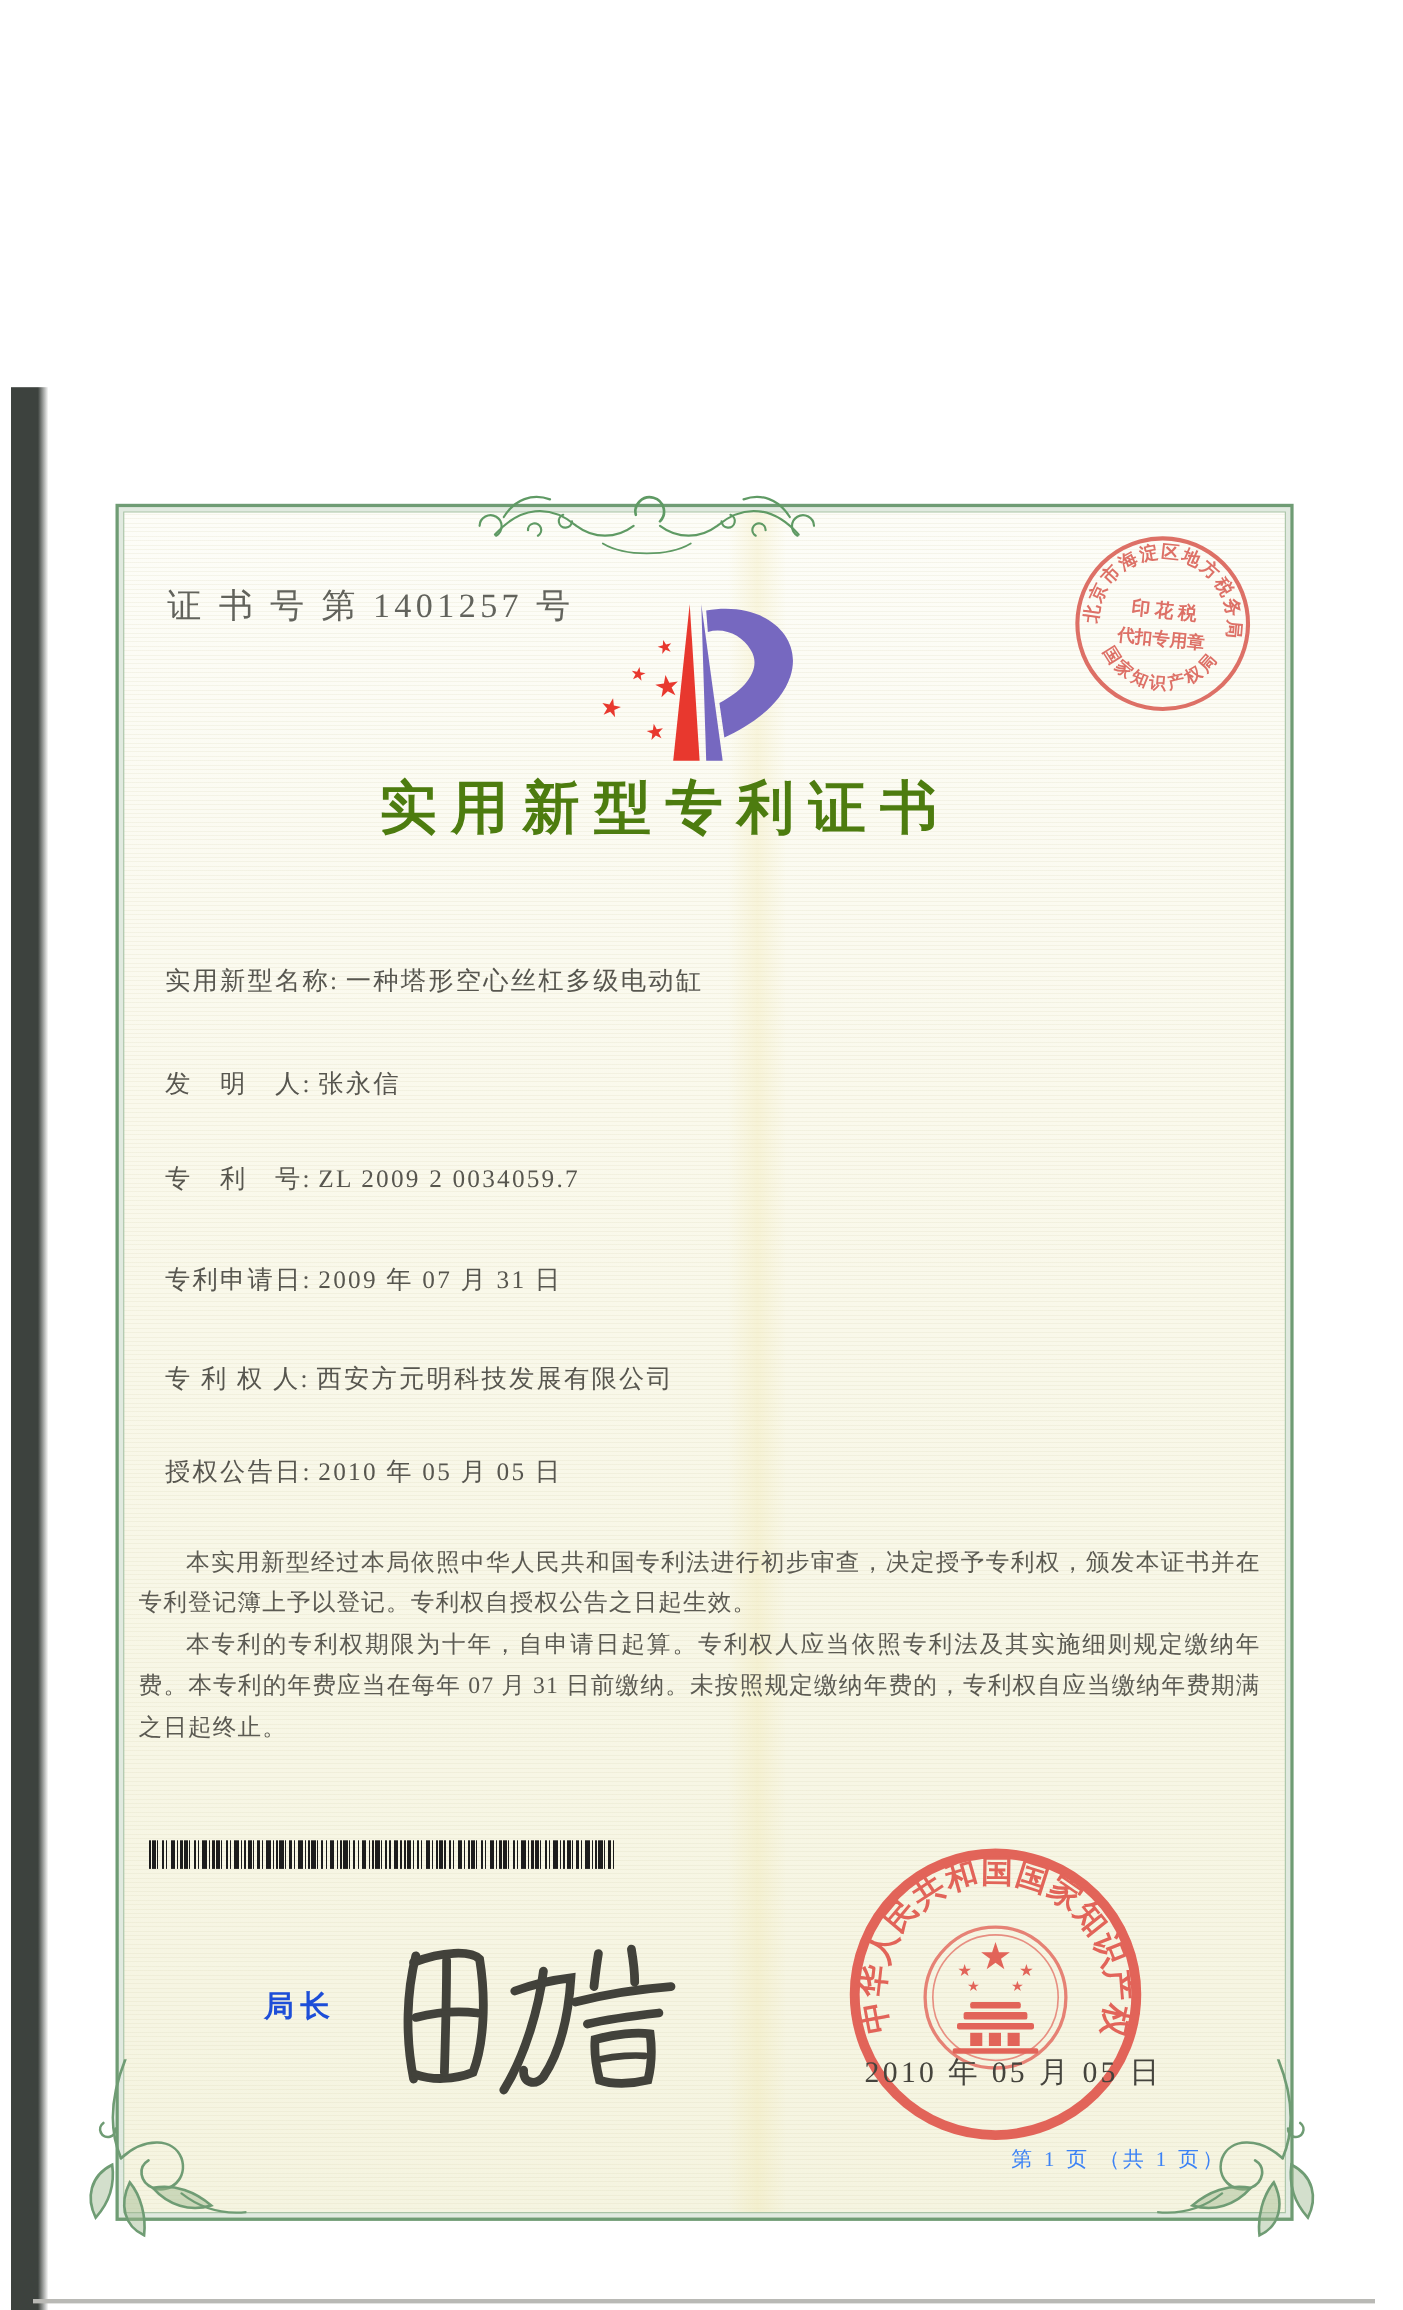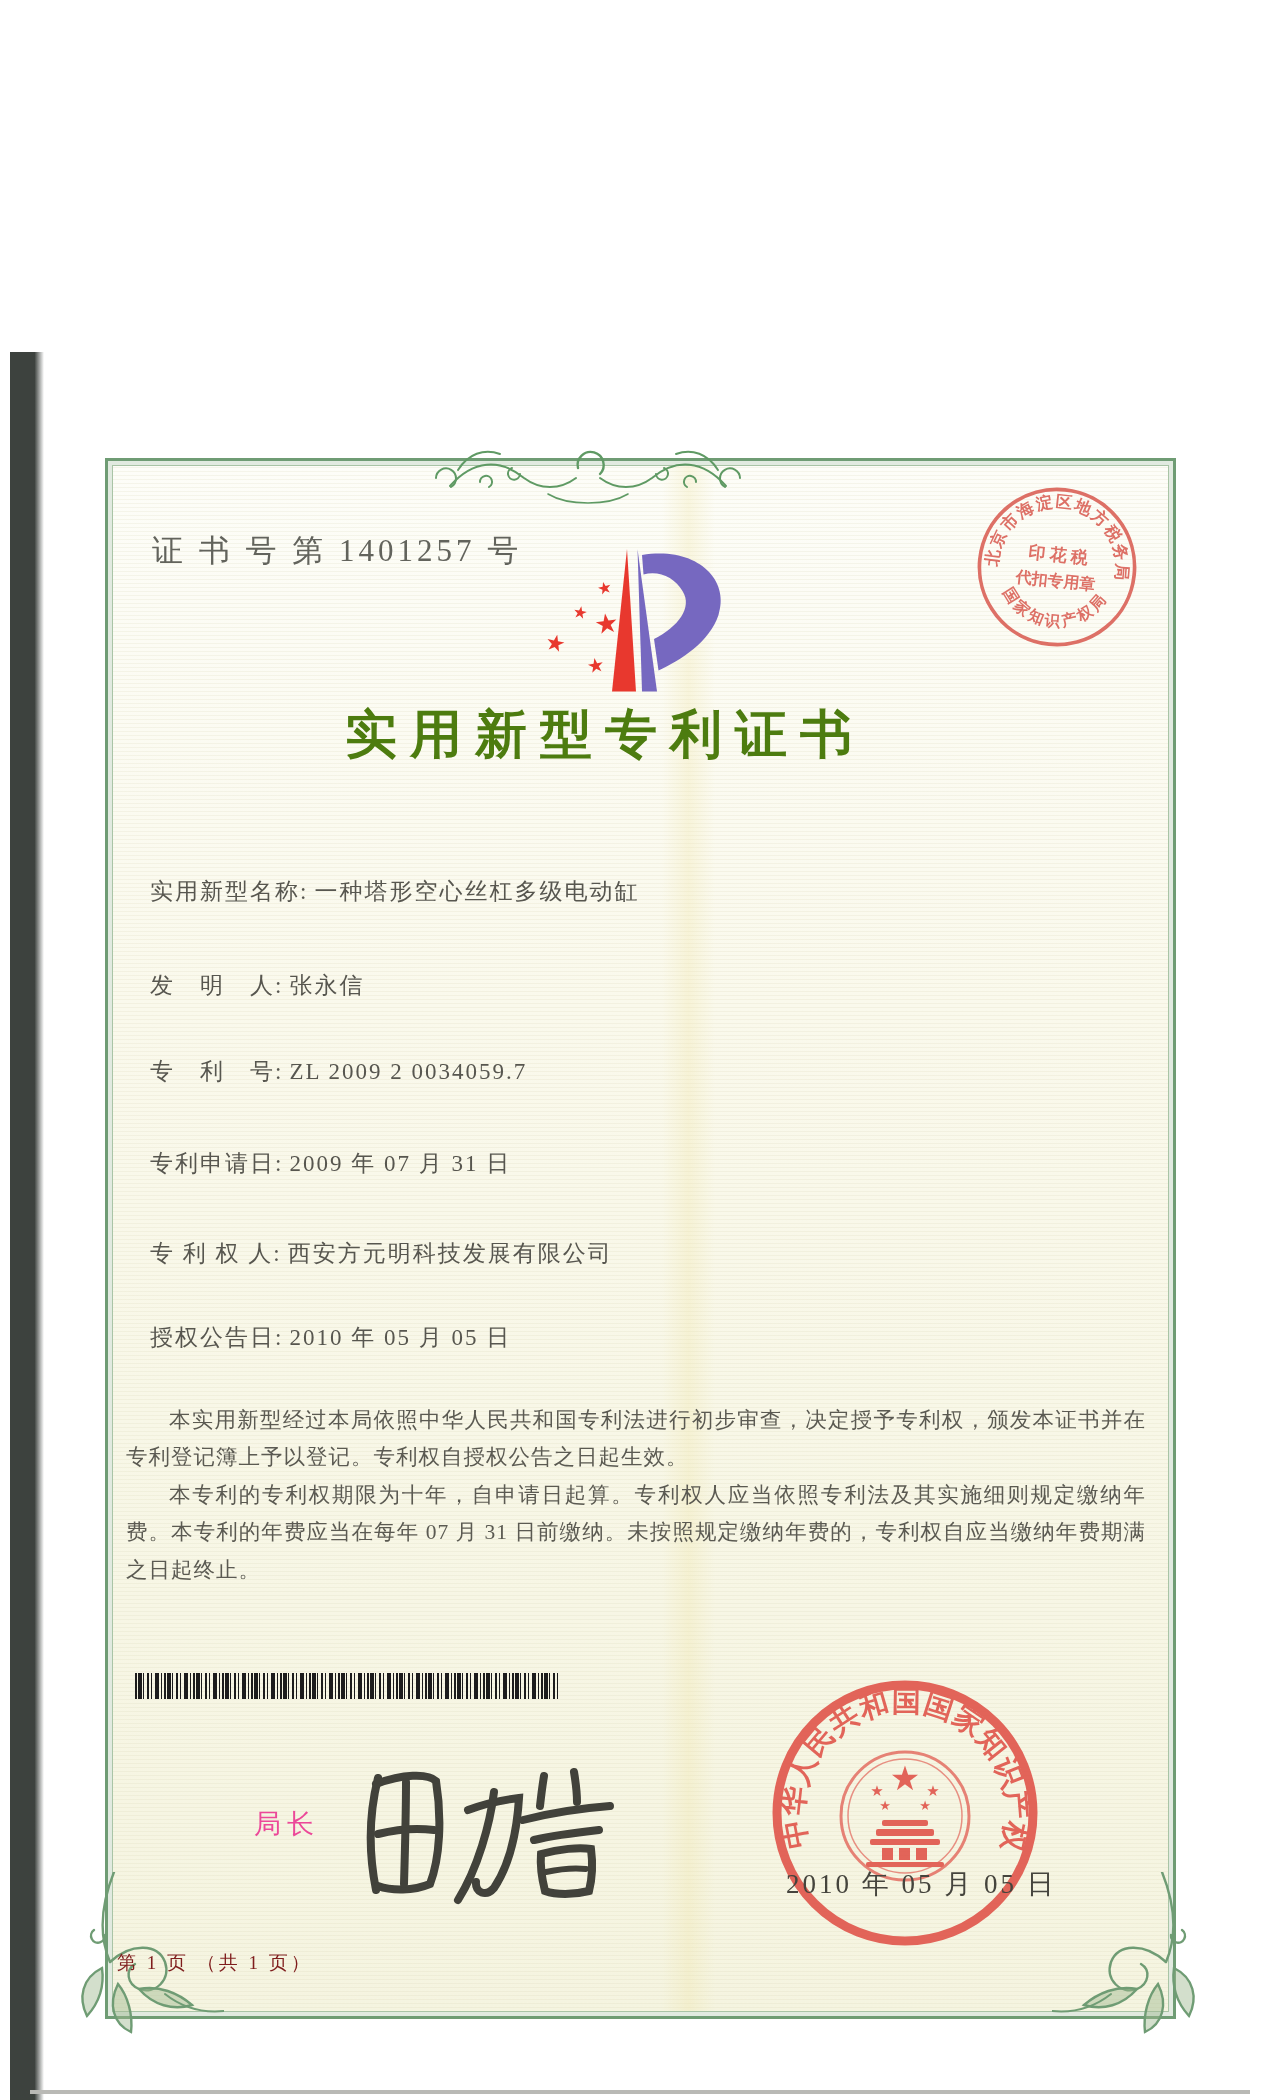--- a/index.html
+++ b/index.html
@@ -38,31 +38,31 @@
   .barcode{left:135px;top:1673px;width:425px;height:26px;
     background-image:repeating-linear-gradient(90deg,
       #1c1c1c 0 2px, transparent 2px 3px,
       #1c1c1c 3px 7px, transparent 7px 8px,
       #1c1c1c 8px 9px, transparent 9px 12px,
       #1c1c1c 12px 14px, transparent 14px 16px,
       #1c1c1c 16px 17px, transparent 17px 20px,
       #1c1c1c 20px 24px, transparent 24px 26px,
       #1c1c1c 26px 27px, transparent 27px 29px);}
 
-  .director-label{left:254px;top:1806px;font-size:27px;letter-spacing:6px;color:#ec4899;}
+  .director-label{left:240px;top:1806px;font-size:27px;letter-spacing:6px;color:#1d4ed8;font-weight:bold;}
   .sig-svg{left:318px;top:1738px;}
   .sig-name-hidden{left:318px;top:1738px;width:1px;height:1px;overflow:hidden;opacity:0;}
 
   .seal-svg{left:770px;top:1678px;}
   .seal-date{left:786px;top:1866px;font-size:27px;letter-spacing:3px;color:#45443d;white-space:nowrap;}
 
   .stamp-svg{left:972px;top:482px;transform:rotate(6deg);}
 
-  .footer{left:105px;top:1950px;width:1010px;text-align:left;
-    font-size:19px;letter-spacing:3px;color:#7f1d1d;padding-left:12px;}
+  .footer{left:105px;top:1950px;width:1010px;text-align:right;
+    font-size:19px;letter-spacing:3px;color:#3b82f6;}
 
   .deco{pointer-events:none;}
 </style>
 </head>
 <body>
 
 <div class="abs scan-edge deco"></div>
 <div class="abs scan-bottom deco"></div>
 
 <div class="abs frame"></div>

